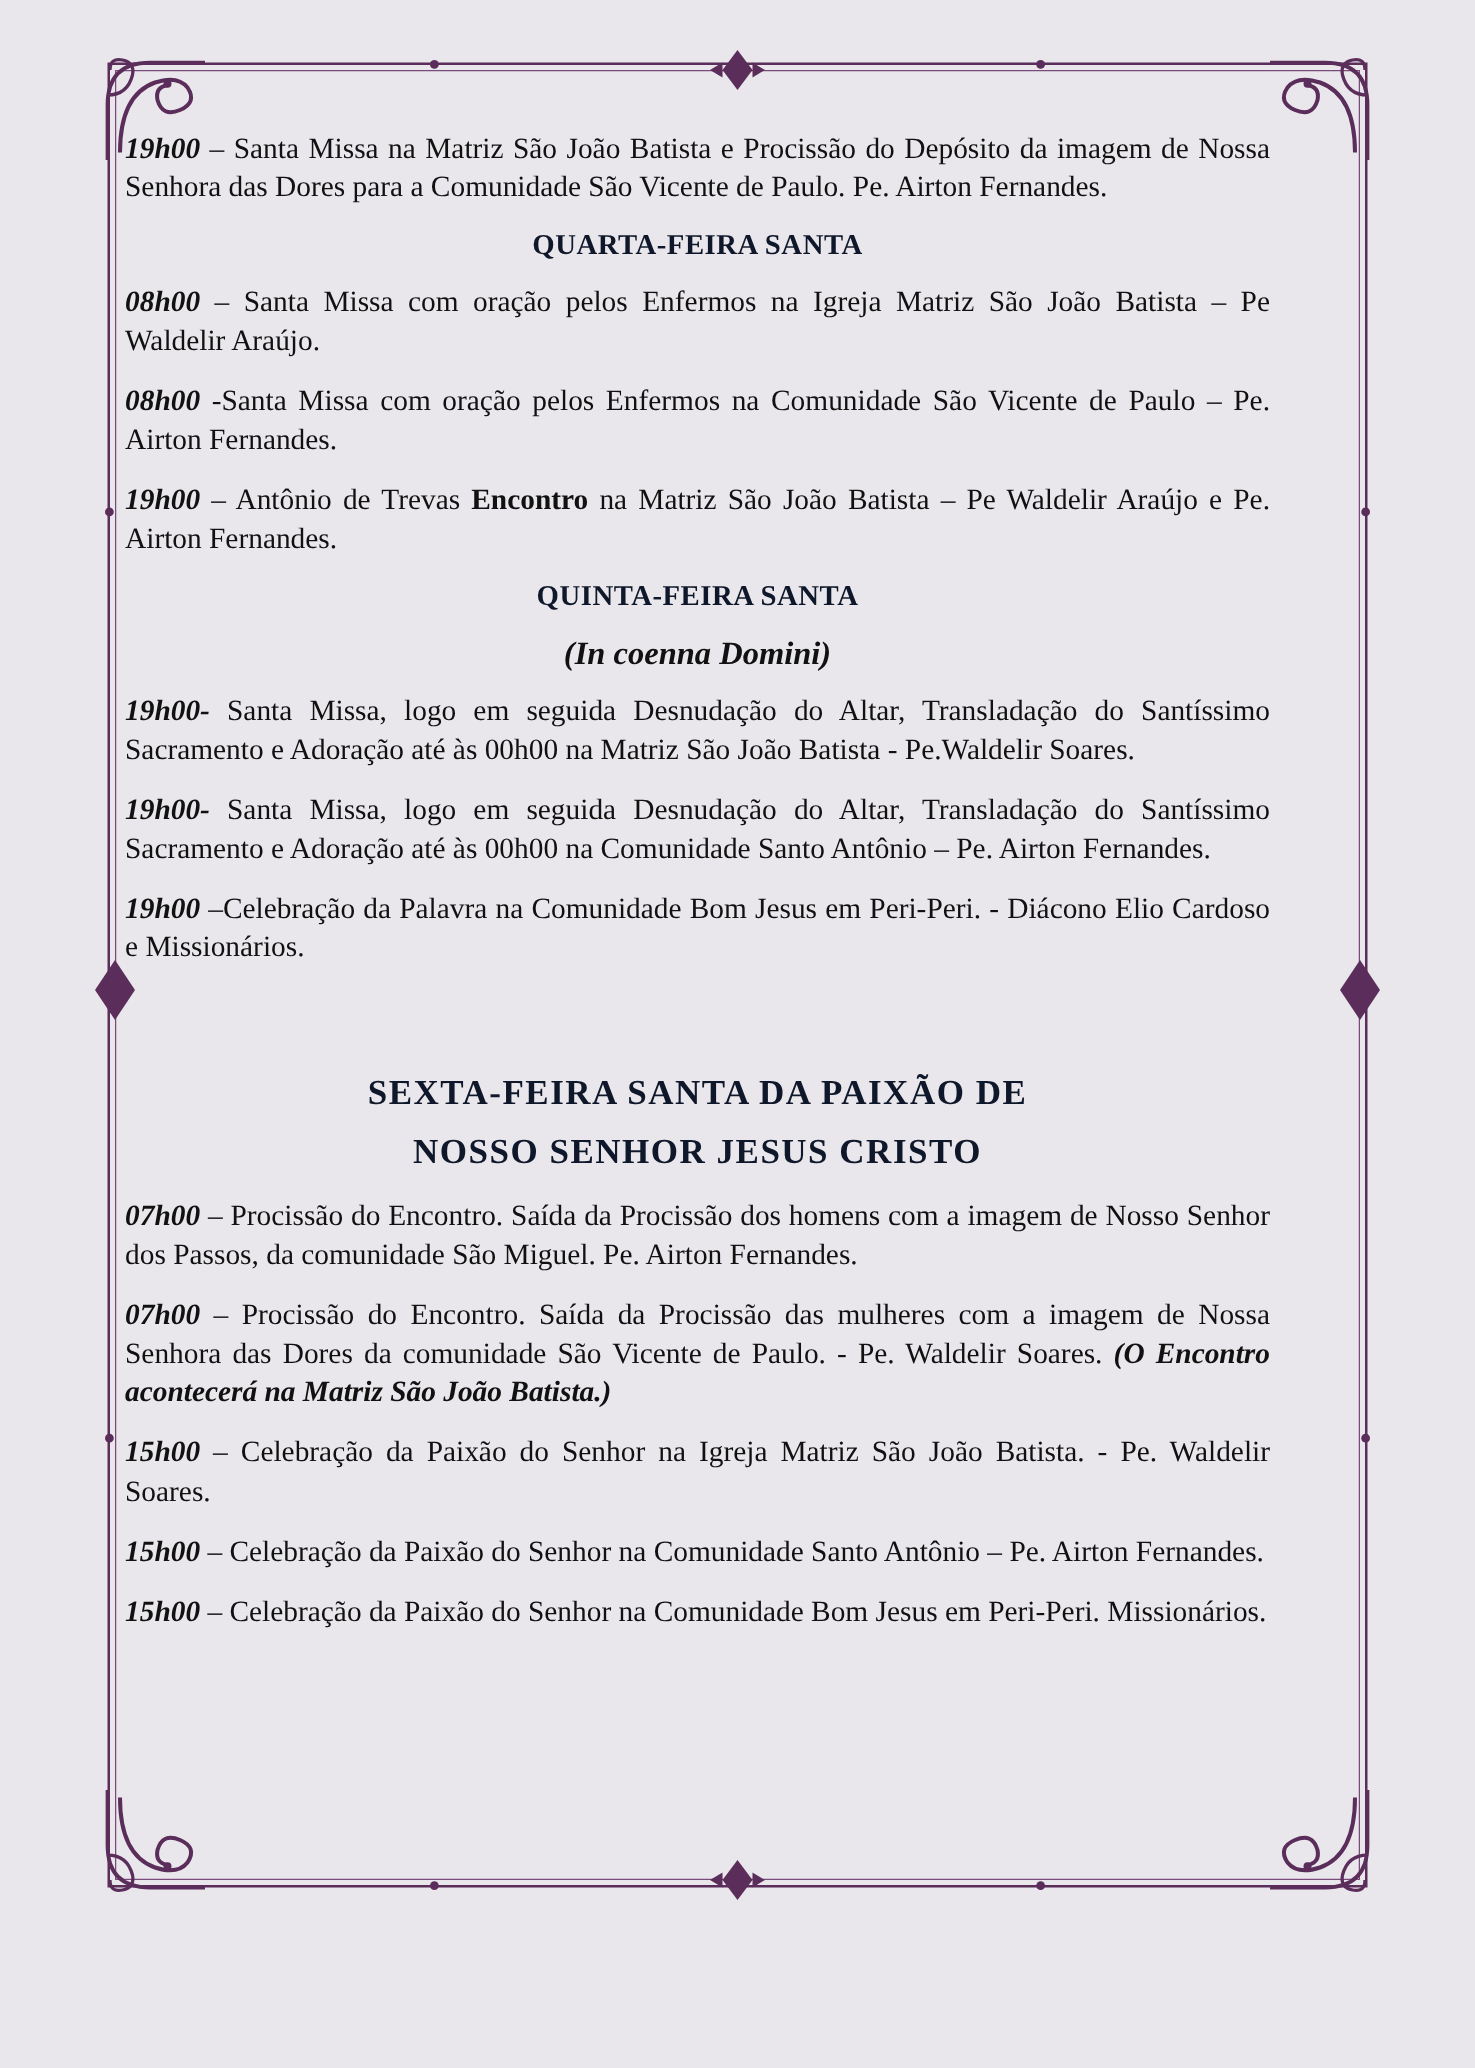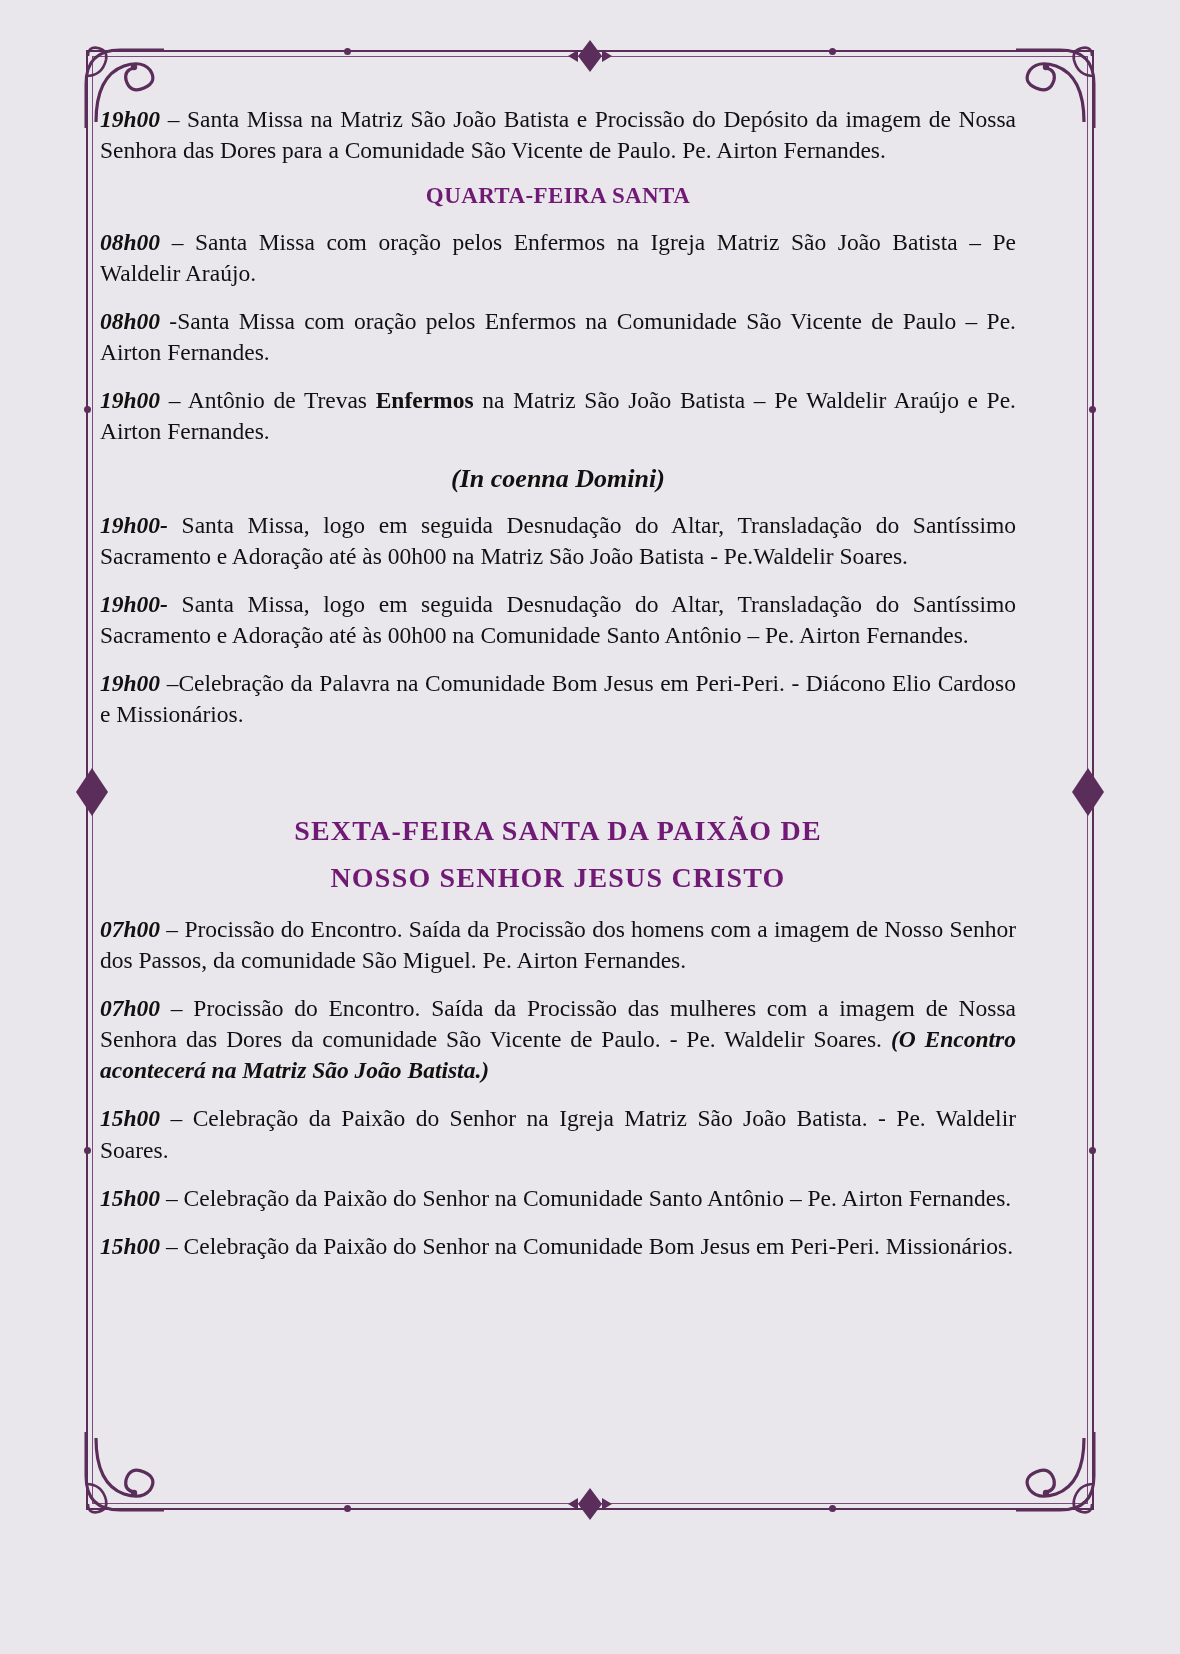--- a/index.html
+++ b/index.html
@@ -94,21 +94,21 @@
   }
   .bold {
     font-weight: bold;
   }
 
   h2.section-title {
     margin: 16px 0 18px 0;
     text-align: center;
     font-size: 23px;
     font-weight: bold;
-    color: #701a75;
+    color: #0f172a;
     letter-spacing: 0.4px;
     font-family: "Liberation Serif", "DejaVu Serif", serif;
   }
   h2.section-title.lg {
     font-size: 28px;
     letter-spacing: 1.2px;
     margin: 34px 0 6px 0;
     line-height: 1.45;
   }
   h2.section-title.lg.second {
@@ -207,22 +207,23 @@
   <div class="content">
 
     <p class="para"><span class="time">19h00</span><span> – Santa Missa na Matriz São João Batista e Procissão do Depósito da imagem de Nossa Senhora das Dores para a Comunidade São Vicente de Paulo. Pe. Airton Fernandes.</span></p>
 
     <h2 class="section-title">QUARTA-FEIRA SANTA</h2>
 
     <p class="para"><span class="time">08h00</span><span> – Santa Missa com oração pelos Enfermos na Igreja Matriz São João Batista – Pe Waldelir Araújo.</span></p>
 
     <p class="para"><span class="time">08h00</span><span> -Santa Missa com oração pelos Enfermos na Comunidade São Vicente de Paulo – Pe. Airton Fernandes.</span></p>
 
-    <p class="para"><span class="time"> 19h00</span><span> – Antônio de Trevas </span><span class="bold">Enfermos</span><span> na Matriz São João Batista – Pe Waldelir Araújo e Pe. Airton Fernandes.</span></p>
-
+    <p class="para"><span class="time"> 19h00</span><span> – Antônio de Trevas </span><span class="bold">Encontro</span><span> na Matriz São João Batista – Pe Waldelir Araújo e Pe. Airton Fernandes.</span></p>
+
+    <h2 class="section-title">QUINTA-FEIRA SANTA</h2>
 
     <h3 class="subtitle">(In coenna Domini)</h3>
 
     <p class="para"><span class="time">19h00-</span><span> Santa Missa, logo em seguida Desnudação do Altar, Transladação do Santíssimo Sacramento e Adoração até às 00h00 na Matriz São João Batista - Pe.Waldelir Soares.</span></p>
 
     <p class="para"><span class="time">19h00-</span><span> Santa Missa, logo em seguida Desnudação do Altar, Transladação do Santíssimo Sacramento e Adoração até às 00h00 na Comunidade Santo Antônio – Pe. Airton Fernandes.</span></p>
 
     <p class="para"><span class="time">19h00</span><span> –Celebração da Palavra na Comunidade Bom Jesus em Peri-Peri. - Diácono Elio Cardoso e Missionários.</span></p>
 
     <div class="spacer-lg"></div>

